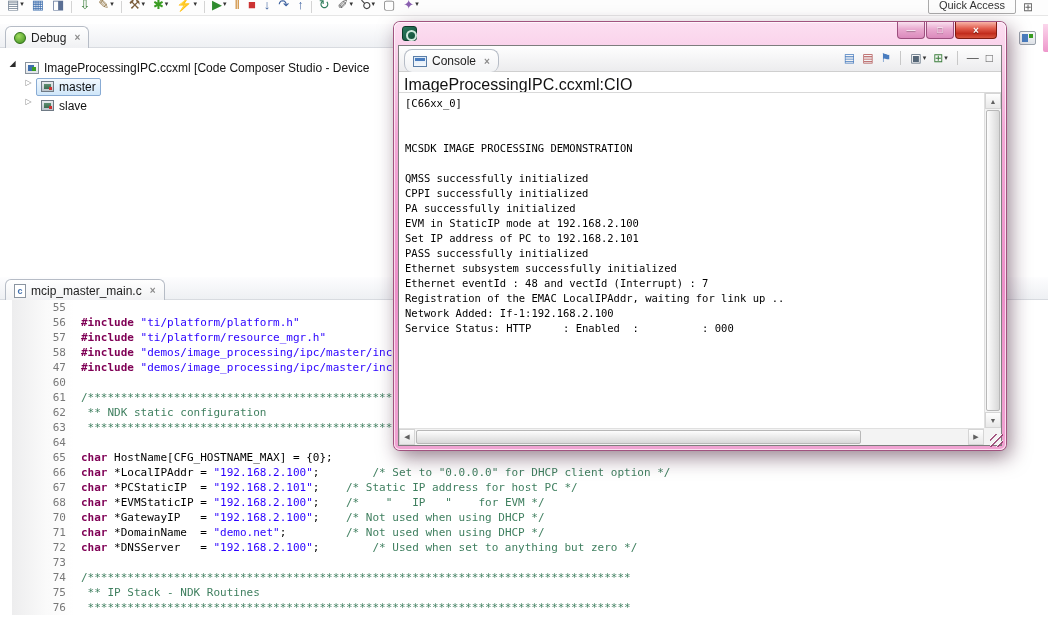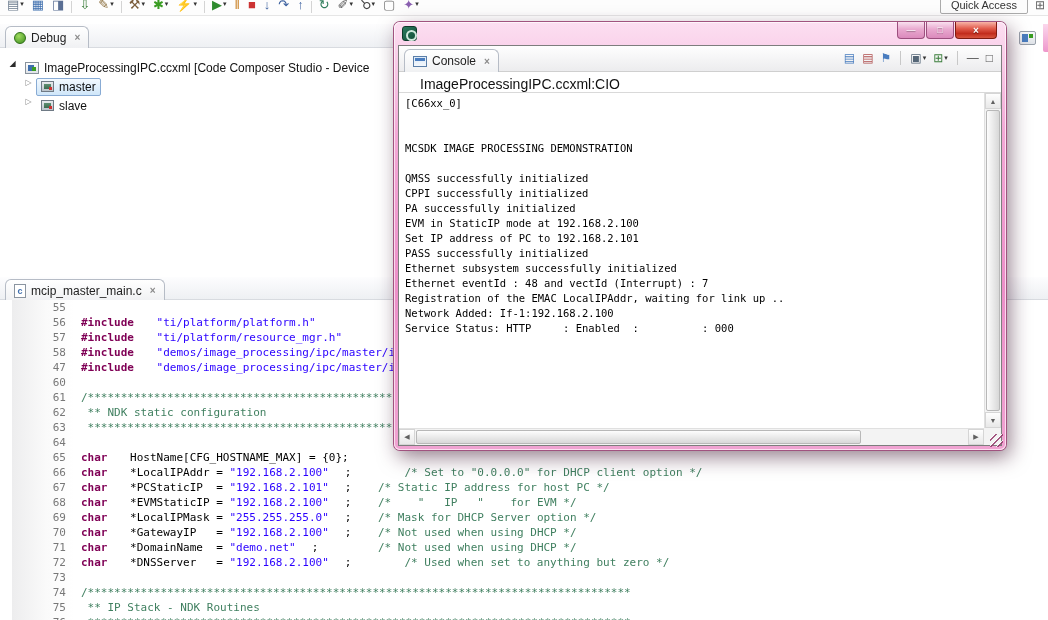--- a/index.html
+++ b/index.html
@@ -7,21 +7,21 @@
   body { background:#fff; position:relative; font-family:"Liberation Sans",sans-serif; color:#111; }
 
   
   .main-toolbar { position:absolute; left:0; top:0; width:1048px; height:16px; background:#fdfdfd; border-bottom:1px solid #e6e6e6; overflow:hidden; }
   .tb-icons { display:flex; align-items:center; padding-left:3px; }
   .tb-btn { display:flex; align-items:center; gap:1px; padding:0 4px; height:22px; margin-top:-7px; cursor:default; }
   .tb-glyph { font-size:13px; line-height:1; }
   .tb-caret { font-size:7px; color:#333; }
   .tb-sep { width:1px; height:12px; background:#d4d4d4; margin:0 3px; margin-top:-2px; }
   .rot135 { display:inline-block; transform:rotate(135deg); }
-  .qa-wrap { position:absolute; right:3px; top:0; display:flex; align-items:flex-start; gap:7px; }
+  .qa-wrap { position:absolute; right:15px; top:0; display:flex; align-items:flex-end; gap:7px; }
   .quick-access { border:1px solid #ababab; border-radius:2px; padding:0 10px; font-size:11px; height:17px; line-height:15px; color:#333; margin-top:-3px; background:#fcfcfc; }
   .win-icon { font-size:12px; color:#666; margin-top:-2px; }
 
   .frame-edge { position:absolute; right:0; top:24px; width:5px; height:28px; background:linear-gradient(180deg,#fbd7ec,#ee97cb); border-radius:0 0 0 2px; }
   .perspective-icon { position:absolute; right:12px; top:31px; width:17px; height:14px; border:1px solid #98a0aa; border-radius:2px; background:linear-gradient(#f8f9fa,#dfe3e8); }
   .perspective-icon::before { content:""; position:absolute; left:2px; top:2px; width:6px; height:8px; background:#4a7dbf; }
   .perspective-icon::after { content:""; position:absolute; right:2px; top:2px; width:4px; height:4px; background:#3a9d23; }
 
   
   .view-header { height:24px; background:linear-gradient(#fdfdfe,#eef0f3); border-bottom:1px solid #d8dbe0; position:relative; display:flex; }
@@ -51,46 +51,46 @@
   .editor-header { height:23px; }
   .icon-cfile { width:12px; height:14px; background:#fff; border:1px solid #8a94a0; position:relative; flex:none; font-family:"Liberation Sans",sans-serif; }
   .icon-cfile::before { content:"c"; position:absolute; left:0; right:0; top:0; bottom:0; font-weight:bold; font-size:9px; color:#3f6fae; text-align:center; line-height:13px; }
   .editor-body { position:absolute; left:0; right:0; top:23px; bottom:0; overflow:hidden; background:#fff; }
   .code-line { height:15px; display:flex; font-family:"DejaVu Sans Mono",monospace; font-size:11px; line-height:15px; white-space:pre; }
   .ln { flex:none; width:62px; text-align:right; padding-right:8px; color:#787878; background:linear-gradient(90deg,#ededee,#fafafa 55%,#ffffff);margin-left:12px; }
   .code { padding-left:7px; }
   .tk-k { color:#7f0055; font-weight:bold; }
   .tk-s { color:#2a00ff; }
   .tk-c { color:#3f7f5f; }
-  .tk-p { color:#000;margin-left:16px; }
+  .tk-p { color:#000; }
 
   
   .console-window { position:absolute; left:394px; top:22px; width:612px; height:428px; z-index:50; border-radius:6px;
                     background:linear-gradient(180deg,#fcdff1,#f3a8d6 26%,#ec8fc9 62%,#f0a3d2);
                     box-shadow:0 0 0 1px #a0537f, inset 0 0 0 1px rgba(255,255,255,.65), 4px 7px 20px rgba(60,20,45,.55); }
   .cw-titlebar { height:23px; position:relative; }
   .icon-ccs { position:absolute; left:8px; top:4px; width:15px; height:15px; border-radius:3px; border:1px solid #0d3a2a;
               background:linear-gradient(135deg,#2a7a5e,#134d38); }
   .icon-ccs::before { content:""; position:absolute; left:3px; top:3px; width:7px; height:7px; border-radius:50%; border:2px solid #cfe9dd; }
   .cw-btns { position:absolute; right:9px; top:0; display:flex; gap:1px; }
   .cw-btn { height:17px; border:1px solid #9c4f7e; border-top:none; border-radius:0 0 4px 4px; color:#fff;
             display:flex; align-items:center; justify-content:center; font-size:9px; text-shadow:0 1px 1px rgba(0,0,0,.45); cursor:default; }
   .cw-btn.min,.cw-btn.max { width:28px; background:linear-gradient(#f9e0ef,#e9a9cf 45%,#db8abc); }
   .cw-btn.close { width:42px; background:linear-gradient(#f7b4a8,#e25d4e 40%,#c22c1d 72%,#d8543f); border-color:#7e1a10; font-size:10px; font-weight:bold; }
   .cw-body { position:absolute; left:4px; right:4px; top:23px; bottom:4px; background:#fff; border:1px solid #7d7d7d; overflow:hidden; }
   .view-tabbar { height:26px; background:linear-gradient(#fefefe,#ececee); border-bottom:1px solid #cfcfcf; position:relative; display:flex; }
-  .console-tab { margin-top:3px; height:23px; }
+  .console-tab { margin-top:3px; height:23px;border-radius:8px; }
   .icon-console { width:14px; height:11px; border:1px solid #5a7ea8; background:linear-gradient(#dce9f7,#f2f7fc); position:relative; flex:none; }
   .icon-console::before { content:""; position:absolute; left:1px; top:1px; right:1px; height:3px; background:#4a7dbf; }
   .view-toolbar { position:absolute; right:8px; top:5px; display:flex; align-items:center; gap:7px; }
   .vt-btn { display:flex; align-items:center; gap:1px; cursor:default; }
   .vt-glyph { font-size:12px; line-height:1; }
   .vt-caret { font-size:7px; color:#333; }
   .vt-sep { width:1px; height:14px; background:#c8c8c8; margin:0 2px; }
-  .console-target { font-size:14px; padding:4px 21px 3px; border-bottom:1px solid #d9d9d9; height:21px; white-space:nowrap; overflow:hidden; }
+  .console-target { font-size:16px; padding:4px 5px 3px; border-bottom:1px solid #d9d9d9; height:21px; white-space:nowrap; overflow:hidden; }
   .console-out { position:absolute; top:47px; left:0; right:17px; bottom:17px; padding:3px 0 0 6px; overflow:hidden; }
   .con-line { min-height:15px; white-space:pre; font-family:"DejaVu Sans Mono",monospace; font-size:10.5px; line-height:15px; color:#000; }
   .v-scroll { position:absolute; right:0; top:47px; width:17px; bottom:17px; background:#f3f3f3; border-left:1px solid #e0e0e0; display:flex; flex-direction:column; }
   .h-scroll { position:absolute; left:0; right:17px; bottom:0; height:17px; background:#f3f3f3; border-top:1px solid #e0e0e0; display:flex; align-items:center; }
   .sb-arrow { flex:none; width:16px; height:16px; display:flex; align-items:center; justify-content:center; font-size:7px; color:#606060;
               background:linear-gradient(#fefefe,#e8e8e8); border:1px solid #d5d5d5; }
   .sb-thumb-v { flex:1; margin:1px 1px; background:linear-gradient(90deg,#fdfdfd,#d8d8d8); border:1px solid #b8b8b8; border-radius:2px; }
   .sb-thumb-h { flex:0 0 76%; height:14px; margin:0 1px; background:linear-gradient(#fdfdfd,#d8d8d8); border:1px solid #b8b8b8; border-radius:2px; }
   .h-scroll .sb-arrow.right { margin-left:auto; }
   .sb-corner { position:absolute; right:0; bottom:0; width:17px; height:17px; background:#f3f3f3; }
@@ -232,21 +232,20 @@
         <div class="code-line"><span class="ln">47</span><span class="code"><span class="tk-k">#include</span><span class="tk-p"> </span><span class="tk-s">"demos/image_processing/ipc/master/inc/mc</span></span></div>
         <div class="code-line"><span class="ln">60</span><span class="code"></span></div>
         <div class="code-line"><span class="ln">61</span><span class="code"><span class="tk-c">/**********************************************************************************</span></span></div>
         <div class="code-line"><span class="ln">62</span><span class="code"><span class="tk-c"> ** NDK static configuration</span></span></div>
         <div class="code-line"><span class="ln">63</span><span class="code"><span class="tk-c"> **********************************************************************************</span></span></div>
         <div class="code-line"><span class="ln">64</span><span class="code"></span></div>
         <div class="code-line"><span class="ln">65</span><span class="code"><span class="tk-k">char</span><span class="tk-p"> HostName[CFG_HOSTNAME_MAX] = {0};</span></span></div>
         <div class="code-line"><span class="ln">66</span><span class="code"><span class="tk-k">char</span><span class="tk-p"> *LocalIPAddr = </span><span class="tk-s">"192.168.2.100"</span><span class="tk-p">;        </span><span class="tk-c">/* Set to "0.0.0.0" for DHCP client option */</span></span></div>
         <div class="code-line"><span class="ln">67</span><span class="code"><span class="tk-k">char</span><span class="tk-p"> *PCStaticIP  = </span><span class="tk-s">"192.168.2.101"</span><span class="tk-p">;    </span><span class="tk-c">/* Static IP address for host PC */</span></span></div>
         <div class="code-line"><span class="ln">68</span><span class="code"><span class="tk-k">char</span><span class="tk-p"> *EVMStaticIP = </span><span class="tk-s">"192.168.2.100"</span><span class="tk-p">;    </span><span class="tk-c">/*    "   IP   "    for EVM */</span></span></div>
-        <div class="code-line"><span class="ln">69</span><span class="code"><span class="tk-k">char</span><span class="tk-p"> *LocalIPMask = </span><span class="tk-s">"255.255.255.0"</span><span class="tk-p">;    </span><span class="tk-c">/* Mask for DHCP Server option */</span></span></div>
         <div class="code-line"><span class="ln">70</span><span class="code"><span class="tk-k">char</span><span class="tk-p"> *GatewayIP   = </span><span class="tk-s">"192.168.2.100"</span><span class="tk-p">;    </span><span class="tk-c">/* Not used when using DHCP */</span></span></div>
         <div class="code-line"><span class="ln">71</span><span class="code"><span class="tk-k">char</span><span class="tk-p"> *DomainName  = </span><span class="tk-s">"demo.net"</span><span class="tk-p">;         </span><span class="tk-c">/* Not used when using DHCP */</span></span></div>
         <div class="code-line"><span class="ln">72</span><span class="code"><span class="tk-k">char</span><span class="tk-p"> *DNSServer   = </span><span class="tk-s">"192.168.2.100"</span><span class="tk-p">;        </span><span class="tk-c">/* Used when set to anything but zero */</span></span></div>
         <div class="code-line"><span class="ln">73</span><span class="code"></span></div>
         <div class="code-line"><span class="ln">74</span><span class="code"><span class="tk-c">/**********************************************************************************</span></span></div>
         <div class="code-line"><span class="ln">75</span><span class="code"><span class="tk-c"> ** IP Stack - NDK Routines</span></span></div>
         <div class="code-line"><span class="ln">76</span><span class="code"><span class="tk-c"> **********************************************************************************</span></span></div>
       </div>
   </div>
 

